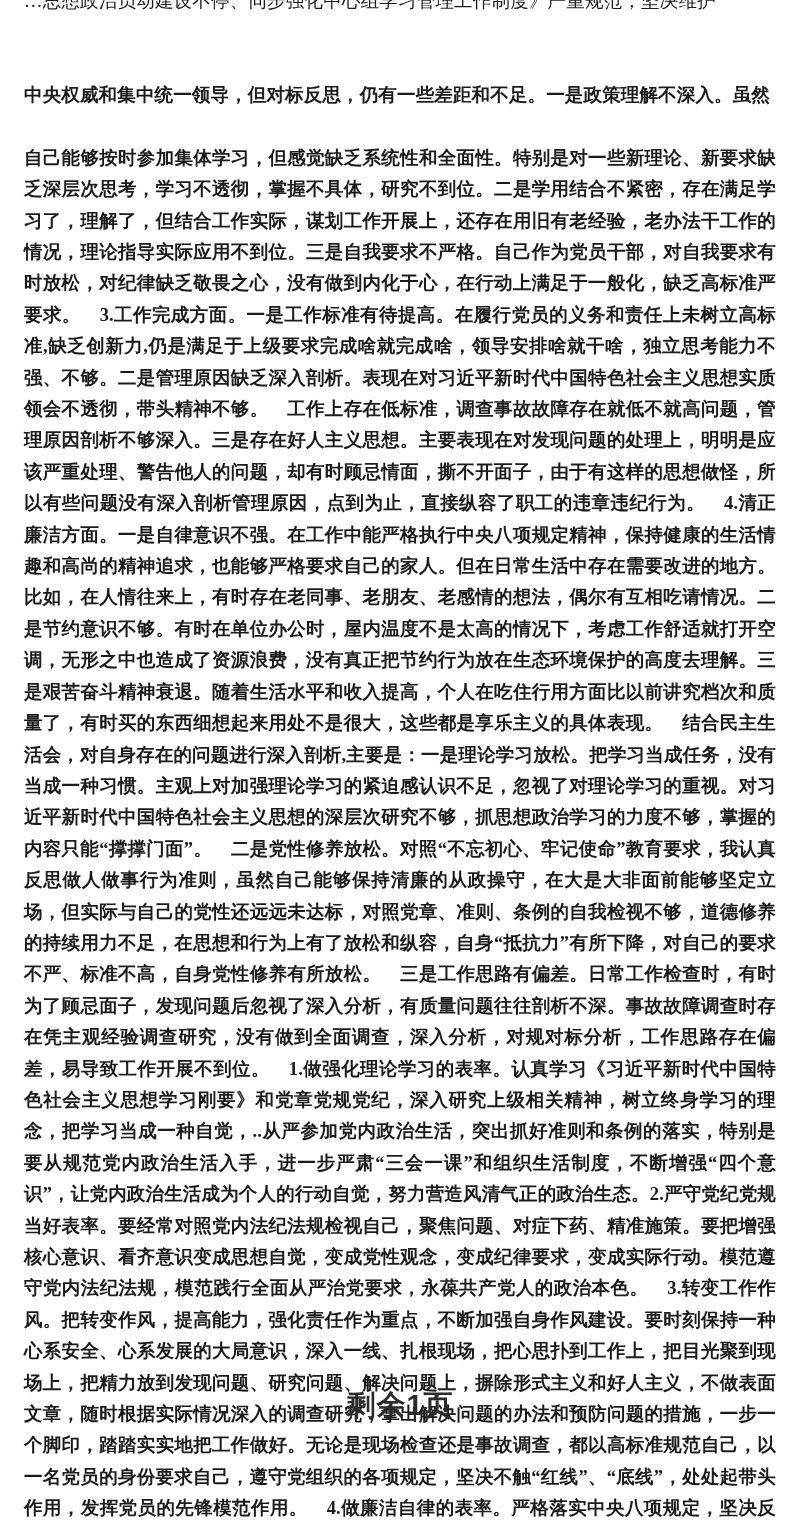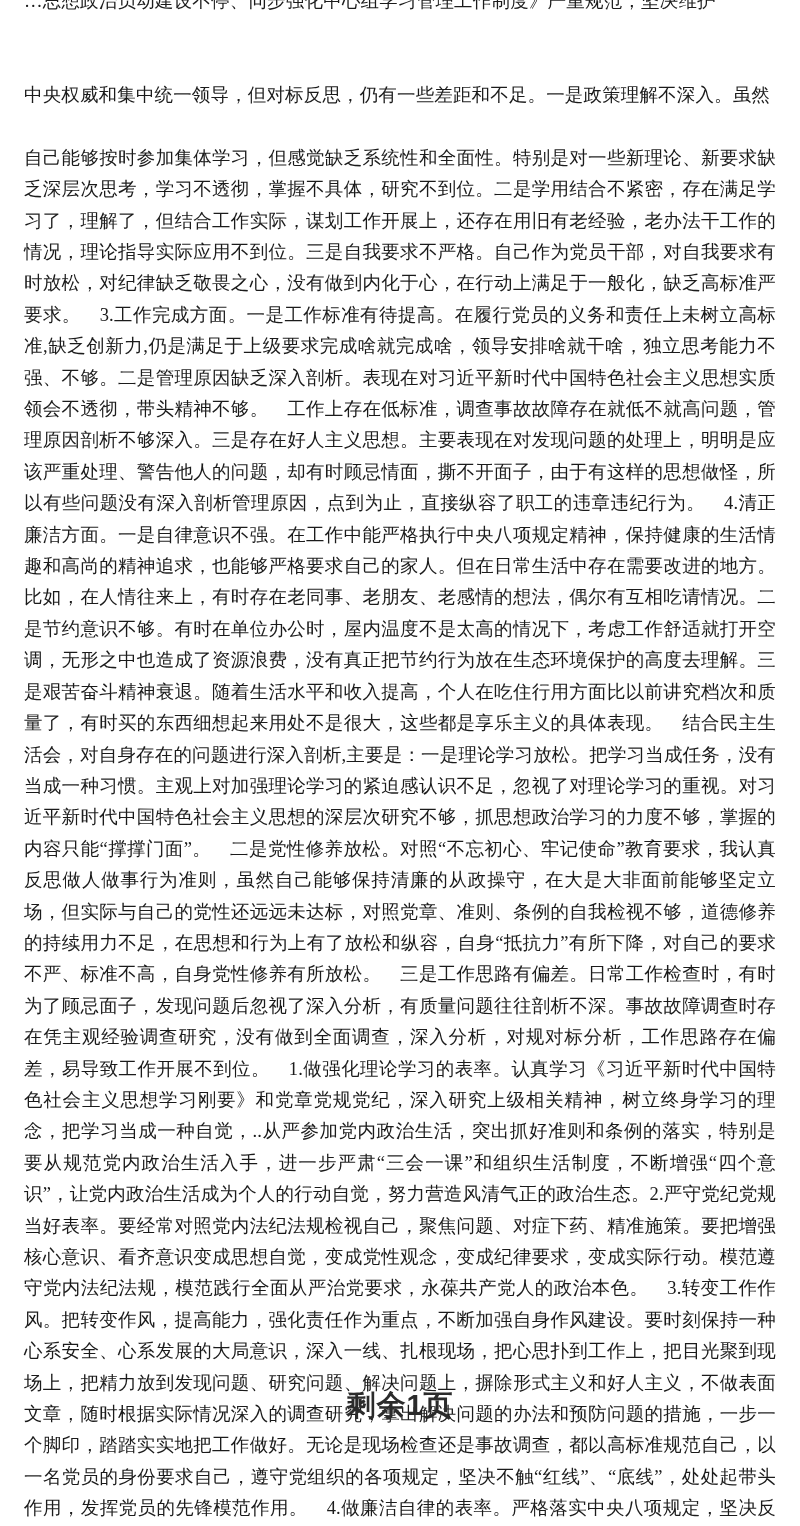--- a/index.html
+++ b/index.html
@@ -46,20 +46,21 @@
     line-height: 31.4px;
     text-align: justify;
     text-justify: inter-ideograph;
     letter-spacing: 0.15px;
     color: #1b1b1b;
   }
   .body-text p {
     margin: 0;
     text-indent: 0;
     white-space: pre-wrap;
+    font-weight: bold;
   }
   .footer {
     position: absolute;
     left: 0;
     bottom: 40px;
     width: 800px;
     text-align: center;
     font-family: "Liberation Sans", sans-serif;
     font-weight: bold;
     color: #2b2b2b;

